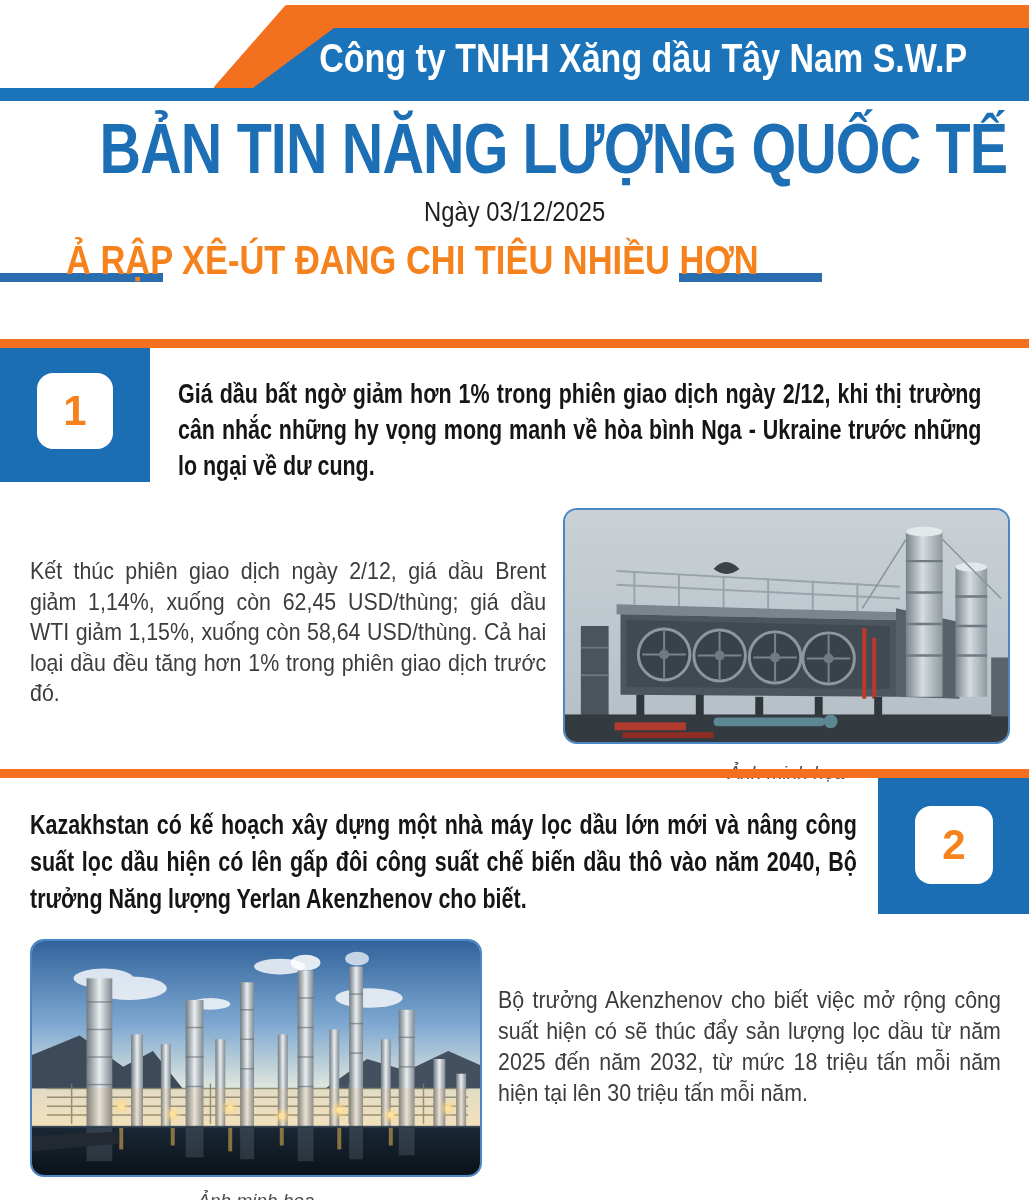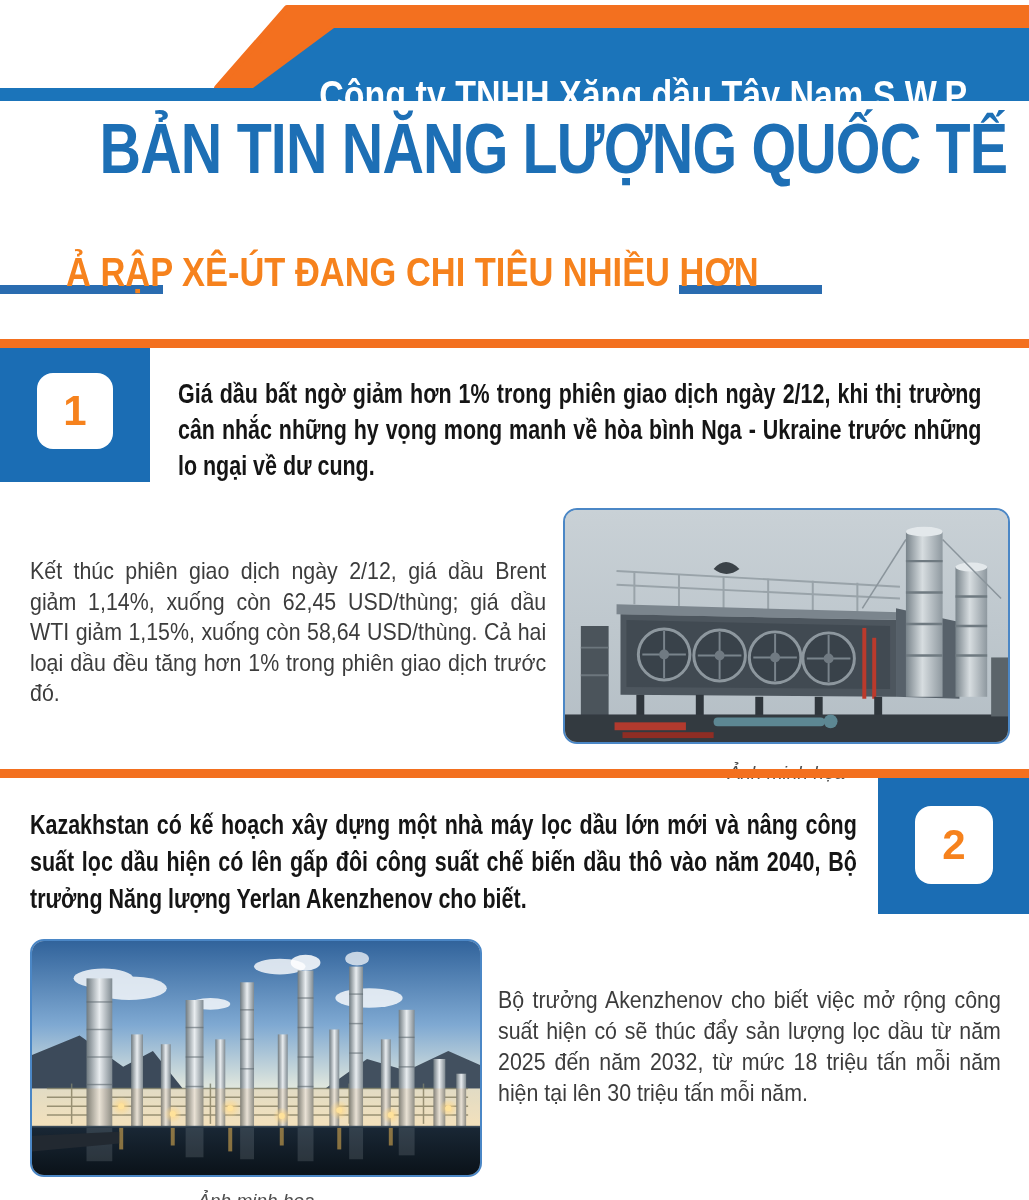--- a/index.html
+++ b/index.html
@@ -16,35 +16,34 @@
   .logo-text {
     position:absolute; left:68px; top:16px;
     font-size:48px; font-weight:800; font-style:italic;
     color:#f3701f; letter-spacing:1px;
     transform:scaleX(0.96); transform-origin:left center;
   }
   .company {
     position:absolute; left:262px; right:14px; top:36px;
     text-align:center; color:#ffffff; font-weight:700; font-size:40px; line-height:44px;
     white-space:nowrap;
-    margin-top:37px;
   }
   .company span{ display:inline-block; transform:scaleX(0.85); transform-origin:center; }
   
   .title {
     position:absolute; left:0; right:0; top:112px; text-align:left;
     color:#1d6fb5; font-weight:800; font-size:70px; line-height:74px; white-space:nowrap;
   }
   .title span{ display:inline-block; transform:scaleX(0.82); transform-origin:center; letter-spacing:-1px;}
   .date-line {
     position:absolute; left:0; right:0; top:196px; text-align:center;
     color:#1e1e1e; font-size:28px; font-weight:500; white-space:nowrap;
   }
   .date-line span{ display:inline-block; transform:scaleX(0.85); transform-origin:center; }
-  .headline-row { position:absolute; left:0; top:248px; width:822px; height:50px; }
+  .headline-row { position:absolute; left:0; top:236px; width:822px; height:50px; }
   .hl-line { position:absolute; top:37px; height:9px; background:#2a6cb0; }
   .hl-line.left { left:0; width:163px; }
   .hl-line.right { right:0; width:143px; }
   .headline {
     position:absolute; left:0; right:0; top:0; text-align:center;
     color:#f6821d; font-weight:800; font-size:41px; line-height:48px; white-space:nowrap;
   }
   .headline span{ display:inline-block; transform:scaleX(0.84); transform-origin:center; }
   
   .rule { position:absolute; left:0; width:1029px; height:9px; background:#f3701f; }
@@ -95,20 +94,21 @@
   <svg class="hdr-svg" viewBox="0 0 1029 102" preserveAspectRatio="none" aria-hidden="true">
     <polygon points="287,8 1029,8 1029,28 334,28 253,88 217,88" fill="#f3701f" stroke="#f3701f" stroke-width="6" stroke-linejoin="round"></polygon>
     <polygon points="334,28 1029,28 1029,88 253,88" fill="#1b74ba"></polygon>
     <rect x="0" y="88" width="1029" height="13" fill="#1b74ba"></rect>
   </svg>
 
 
   <div class="company"><span>Công ty TNHH Xăng dầu Tây Nam S.W.P</span></div>
 
   <div class="title"><span>BẢN TIN NĂNG LƯỢNG QUỐC TẾ</span></div>
+  <div class="date-line"><span>Ngày 03/12/2025</span></div>
 
   <div class="headline-row">
     <div class="hl-line left"></div>
     <div class="hl-line right"></div>
     <div class="headline"><span>Ả RẬP XÊ-ÚT ĐANG CHI TIÊU NHIỀU HƠN</span></div>
   </div>
 
   <div class="rule r1"></div>
   <div class="numblock n1">
     <div class="numbox">1</div>

